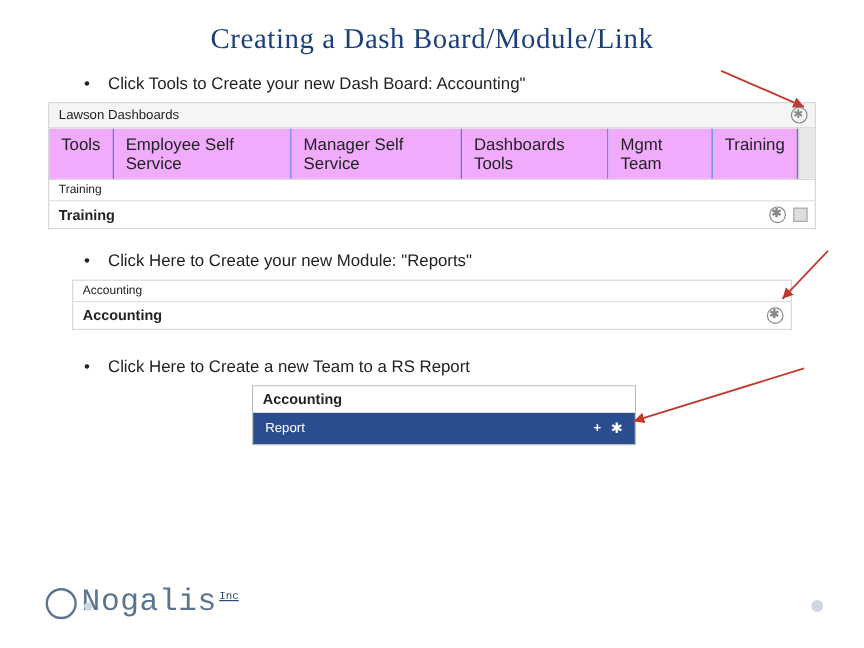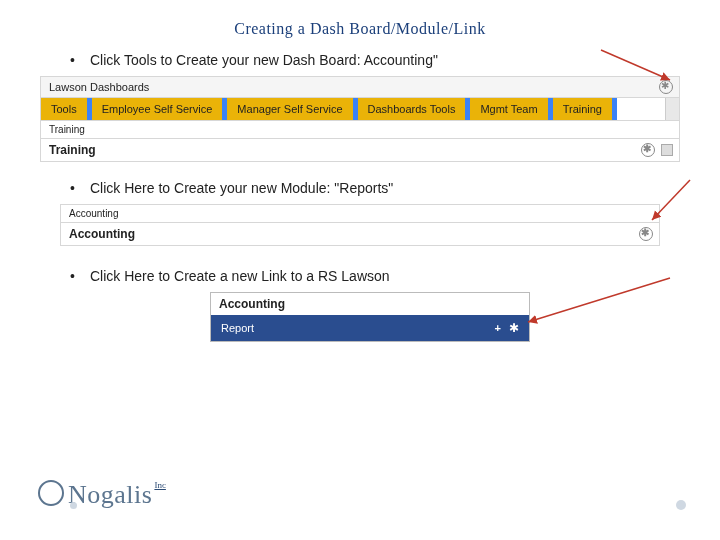--- a/index.html
+++ b/index.html
@@ -1,42 +1,42 @@
 <!DOCTYPE html>
 <html><head>
 <meta charset="utf-8">
 <style>
 *{box-sizing:border-box;margin:0;padding:0}
 body{width:720px;height:540px;background:#fff;font-family:"Century Gothic","Segoe UI",sans-serif;color:#222;position:relative;overflow:hidden}
-.title{font-family:Georgia,"Times New Roman",serif;font-size:16px;color:#1b3f7a;text-align:center;margin-top:20px;letter-spacing:.5px}
+.title{font-family:Georgia,"Times New Roman",serif;font-size:24px;color:#1b3f7a;text-align:center;margin-top:20px;letter-spacing:.5px}
 .bullet{font-size:14px;margin:14px 0 8px 70px;position:relative;padding-left:20px}
 .bullet::before{content:"•";position:absolute;left:0;top:0}
 .bullet.b2{margin-top:18px}
 .bullet.b3{margin-top:22px}
 .shot{margin:6px 40px 0 40px;position:relative}
 .panel-title{background:#f5f5f5;border:1px solid #d7d7d7;font-size:11px;padding:4px 8px;position:relative}
 .gear{width:14px;height:14px;border:1px solid #888;border-radius:50%;position:relative;display:inline-block}
 .gear::before{content:"✱";position:absolute;font-size:10px;color:#888;left:1px;top:-1px}
 .toprow{display:flex;align-items:center;border:1px solid #d7d7d7;border-top:none}
 .tabs{display:flex;background:#fff}
-.tab{font-size:11px;padding:5px 10px;border-right:5px solid #3b82f6;background:#eab308}
+.tab{font-size:14px;padding:5px 10px;border-right:1px solid #3b82f6;background:#f0abfc}
 .sub{font-size:10px;padding:3px 8px;border:1px solid #d7d7d7;border-top:none;background:#fff}
 .section-h{font-weight:bold;font-size:12px;padding:4px 8px;border:1px solid #d7d7d7;border-top:none;background:#fff;position:relative}
 .right-icons{position:absolute;right:6px;top:50%;transform:translateY(-50%);display:flex;gap:6px;align-items:center}
 .scroll-stub{width:14px;background:#e8e8e8;border-left:1px solid #ccc}
 .shot2{margin:6px 60px 0 60px;position:relative}
 .acct-wrap{border:1px solid #bbb}
 .acct-head{background:#fff;font-size:12px;font-weight:bold;padding:4px 8px}
 .blue-bar{background:#2a4d8f;color:#fff;font-size:11px;padding:6px 10px;display:flex;justify-content:space-between;align-items:center}
 .blue-icons{display:flex;gap:8px;align-items:center}
 .plus{font-weight:bold}
 .arrow-svg{position:absolute;pointer-events:none}
-.logo{position:absolute;left:38px;bottom:24px;display:flex;align-items:flex-start;font-family:Liberation Serif, serif}
+.logo{position:absolute;left:38px;bottom:24px;display:flex;align-items:flex-end;font-family:Liberation Mono, monospace}
 .logo .mark{font-size:26px;color:#5c758f;letter-spacing:.5px}
-.logo .inc{font-size:9px;color:#2b4a74;margin-left:2px;margin-bottom:26px;text-decoration:underline}
+.logo .inc{font-size:9px;color:#2b4a74;margin-left:2px;margin-bottom:14px;text-decoration:underline}
 .logo::before{content:"";width:22px;height:22px;margin-right:4px;border:2px solid #5c758f;border-radius:50%}
 .corner-dot{position:absolute;width:10px;height:10px;border-radius:50%;background:#cfd8e2;right:34px;bottom:30px}
 .left-dot{position:absolute;width:7px;height:7px;border-radius:50%;background:#cfd8e2;left:70px;bottom:31px}
 </style>
 </head>
 <body>
 
 <div class="title">Creating a Dash Board/Module/Link</div>
 
 <div class="bullet">Click Tools to Create your new Dash Board: Accounting"</div>
@@ -90,21 +90,21 @@
   <svg class="arrow-svg" style="right:-40px;top:-26px" width="100" height="48">
     <defs>
         <marker id="ah2" markerWidth="8" markerHeight="8" refX="6" refY="3" orient="auto">
           <path d="M0,0 L6,3 L0,6 Z" fill="#c0392b"></path>
         </marker>
       </defs>
     <line x1="90" y1="2" x2="52" y2="42" stroke="#c0392b" stroke-width="1.5" marker-end="url(#ah2)"></line>
   </svg>
 </div>
 
-<div class="bullet b3">Click Here to Create a new Link to a RS Lawson</div>
+<div class="bullet b3">Click Here to Create a new Team to a RS Report</div>
 
 <div class="shot2" style="margin-left:210px;margin-right:190px">
   <div class="acct-wrap">
     <div class="acct-head">Accounting</div>
     <div class="blue-bar">
       <span>Report</span>
       <span class="blue-icons">
         <span class="plus">+</span>
         <span style="font-size:12px">✱</span>
       </span>

